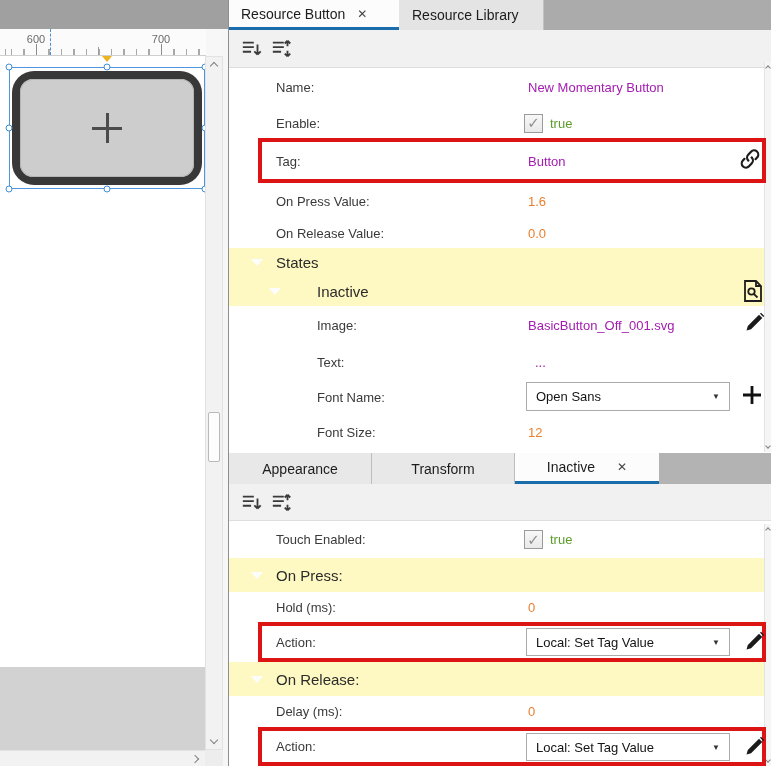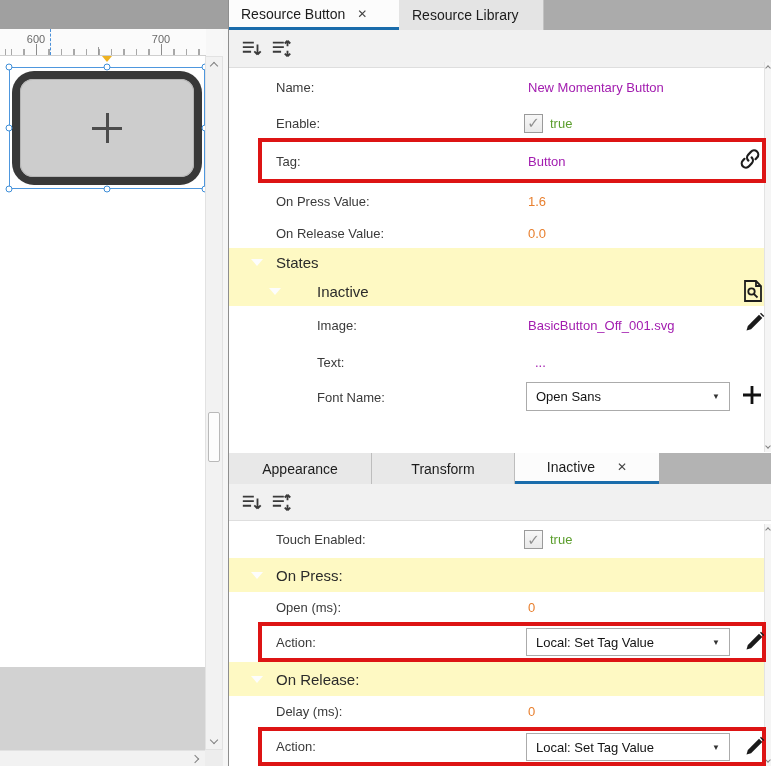--- a/index.html
+++ b/index.html
@@ -240,20 +240,24 @@
     <span class="lbl ind2">Font Name:</span>
   </div>
   <div class="dropdown" style="top:382px">
     <span>Open Sans</span>
     <span class="dd-caret">▼</span>
   </div>
   <svg class="right-icon" style="left:511px;top:383px" viewBox="0 0 24 24">
     <path d="M10.6 3h2.8v7.6H21v2.8h-7.6V21h-2.8v-7.6H3v-2.8h7.6z" fill="#111"></path>
   </svg>
 
+  <div class="row" style="top:414px;height:36px">
+    <span class="lbl ind2">Font Size:</span>
+    <span class="valcol v-orange">12</span>
+  </div>
 
   <div class="thin-scroll" style="top:62px;height:390px">
     <span class="chev chev-up" style="left:1px;top:4px"></span>
     <span class="chev chev-down" style="left:1px;bottom:4px"></span>
   </div>
 
   <div class="tabbar-bottom">
     <div class="tab2 tab2-inactive" style="left:0;width:143px">
       <span>Appearance</span>
     </div>
@@ -286,21 +290,21 @@
     <span class="checkbox">✓</span>
     <span class="chk-val v-green">true</span>
   </div>
 
   <div class="sec-header" style="top:558px;height:34px">
     <span class="expander" style="left:22px"></span>
     <span class="sec-title ind1">On Press:</span>
   </div>
 
   <div class="row" style="top:592px;height:30px">
-    <span class="lbl ind1">Open (ms):</span>
+    <span class="lbl ind1">Hold (ms):</span>
     <span class="valcol v-orange">0</span>
   </div>
 
   <div class="row" style="top:622px;height:40px">
     <span class="lbl ind1">Action:</span>
   </div>
   <div class="dropdown" style="top:628px;height:28px">
     <span>Local: Set Tag Value</span>
     <span class="dd-caret">▼</span>
   </div>

